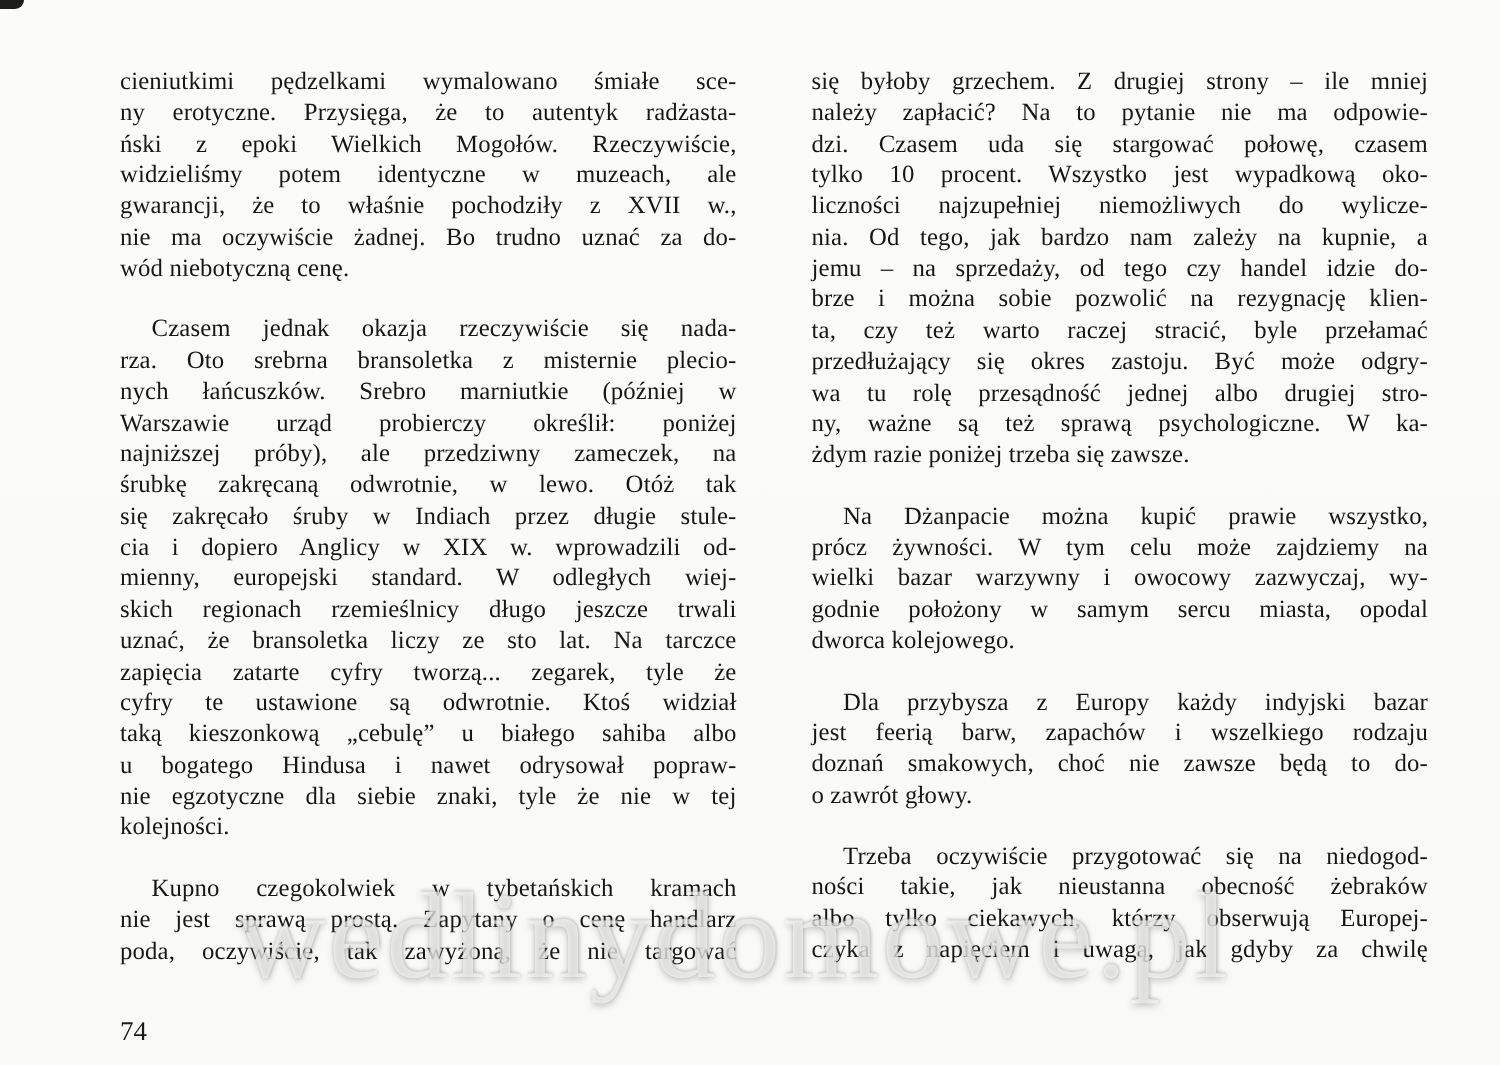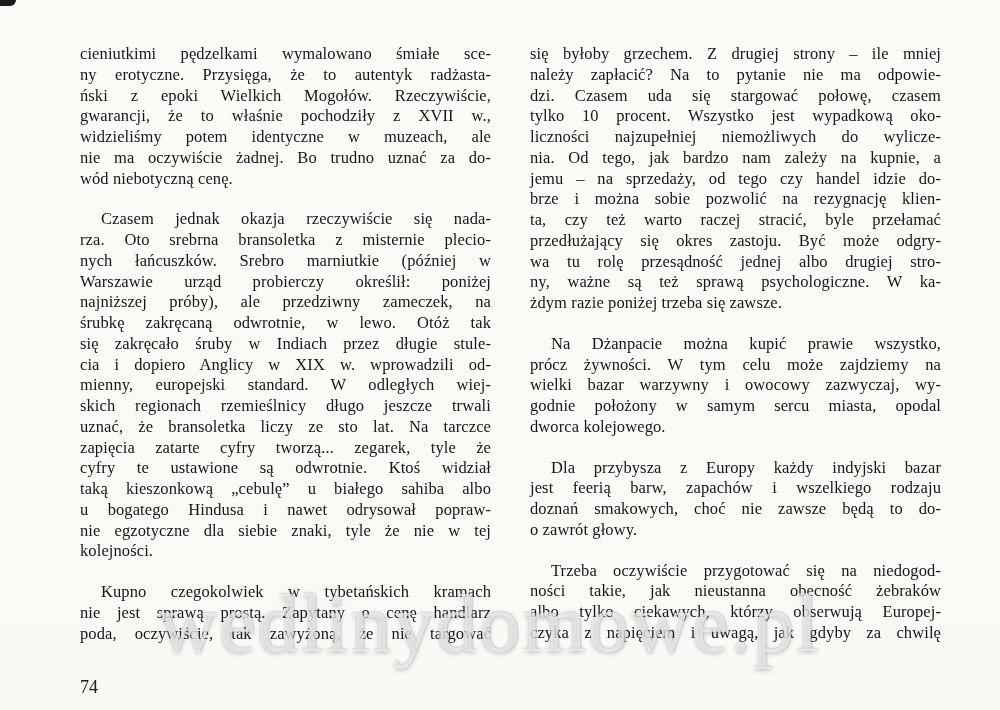--- a/index.html
+++ b/index.html
@@ -28,21 +28,21 @@
     height: 6px;
     background: #1d1d1b;
     border-radius: 0 0 8px 0;
   }
   .columns {
     position: absolute;
     left: 0;
     top: 0;
     display: flex;
     padding: 44px 0 0 80px;
-    gap: 39px;
+    gap: 50px;
   }
   .column {
     width: 411px;
   }
   .line {
     font-size: 16.5px;
     line-height: 20.75px;
     text-align: justify;
     text-align-last: justify;
     letter-spacing: 0.1px;
@@ -86,22 +86,22 @@
 
 <div class="scan-page">
   <div class="corner-artifact"></div>
 
   <div class="columns">
     <div class="column col-left" id="col-left">
         <div class="paragraph">
           <div class="line">cieniutkimi pędzelkami wymalowano śmiałe sce-</div>
           <div class="line">ny erotyczne. Przysięga, że to autentyk radżasta-</div>
           <div class="line">ński z epoki Wielkich Mogołów. Rzeczywiście,</div>
+          <div class="line">widzieliśmy potem identyczne w muzeach, ale</div>
           <div class="line">gwarancji, że to właśnie pochodziły z XVII w.,</div>
-          <div class="line">widzieliśmy potem identyczne w muzeach, ale</div>
           <div class="line">nie ma oczywiście żadnej. Bo trudno uznać za do-</div>
           <div class="line endline">wód niebotyczną cenę.</div>
         </div>
         <div class="paragraph indent">
           <div class="line">Czasem jednak okazja rzeczywiście się nada-</div>
           <div class="line">rza. Oto srebrna bransoletka z misternie plecio-</div>
           <div class="line">nych łańcuszków. Srebro marniutkie (później w</div>
           <div class="line">Warszawie urząd probierczy określił: poniżej</div>
           <div class="line">najniższej próby), ale przedziwny zameczek, na</div>
           <div class="line">śrubkę zakręcaną odwrotnie, w lewo. Otóż tak</div>

